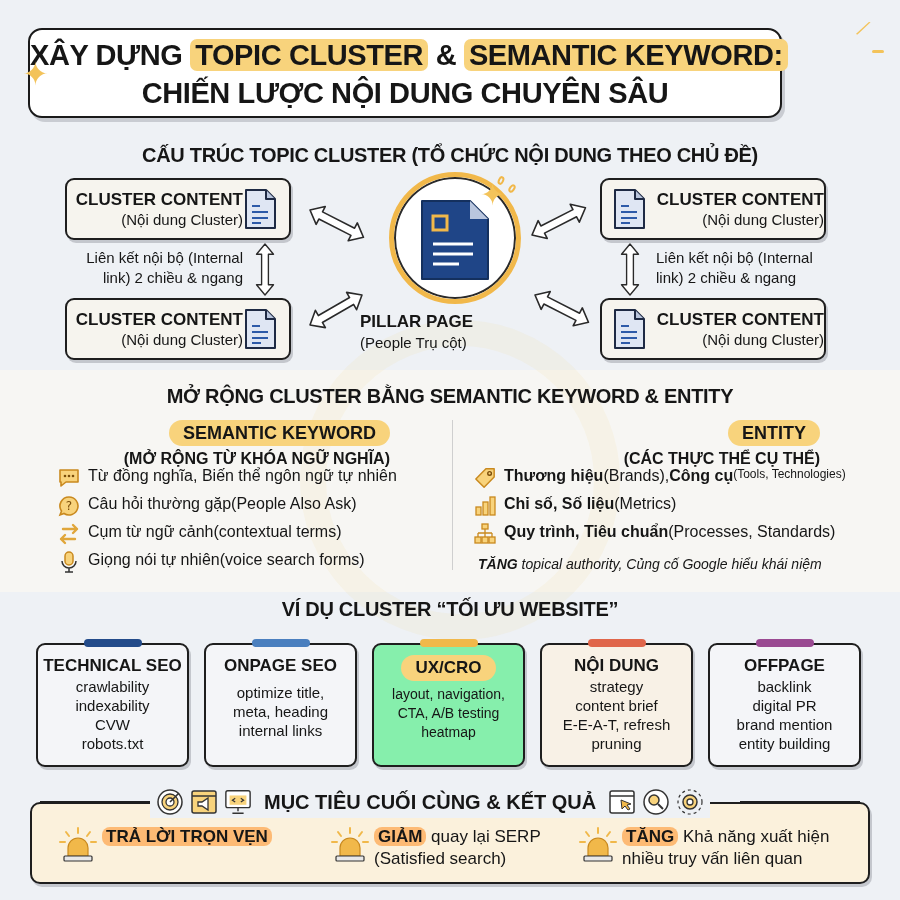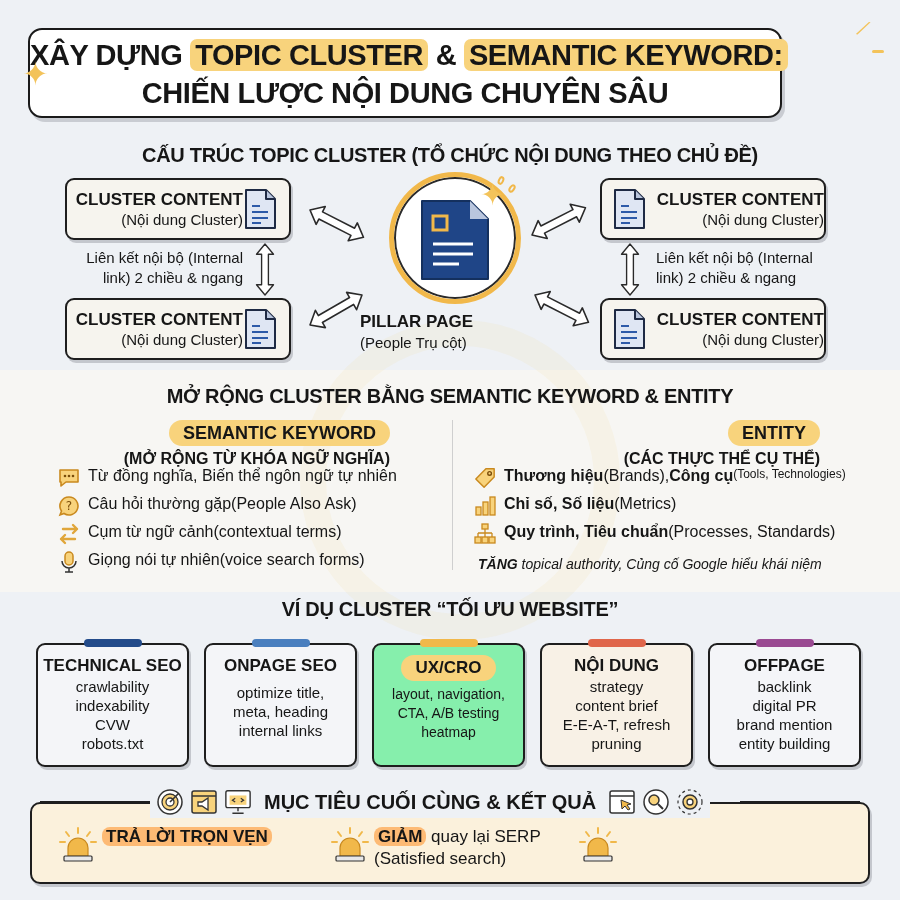--- a/index.html
+++ b/index.html
@@ -378,13 +378,17 @@
     <div class="g1"><span class="gchip">GIẢM</span><span> quay lại SERP</span></div>
     <div class="g2">(Satisfied search)</div>
   </div>
 </div>
 <div class="goal" style="left:578px">
   <svg class="siren" viewBox="0 0 40 40">
       <path d="M8 6l3 4M20 2v5M32 6l-3 4M2 16h5M33 16h5" stroke="#f1b84a" stroke-width="2" stroke-linecap="round"></path>
       <path d="M10 30v-8a10 10 0 0 1 20 0v8z" fill="#f1b84a" stroke="#c9891e" stroke-width="1.2"></path>
       <rect x="6" y="30" width="28" height="5" rx="1" fill="#e8e8e8" stroke="#333" stroke-width="1.2"></rect>
     </svg>
+  <div>
+    <div class="g1"><span class="gchip">TĂNG</span><span> Khả năng xuất hiện</span></div>
+    <div class="g2">nhiều truy vấn liên quan</div>
+  </div>
 </div>
 
 </body></html>

